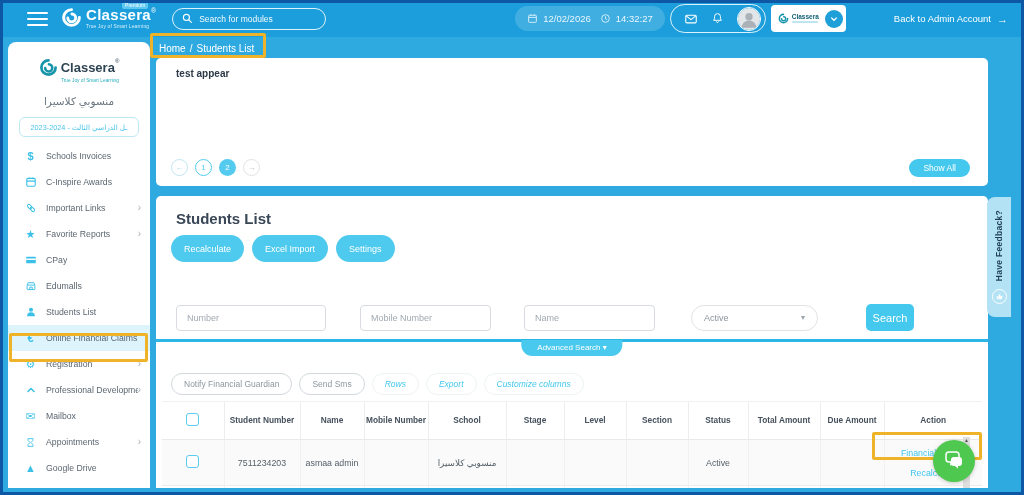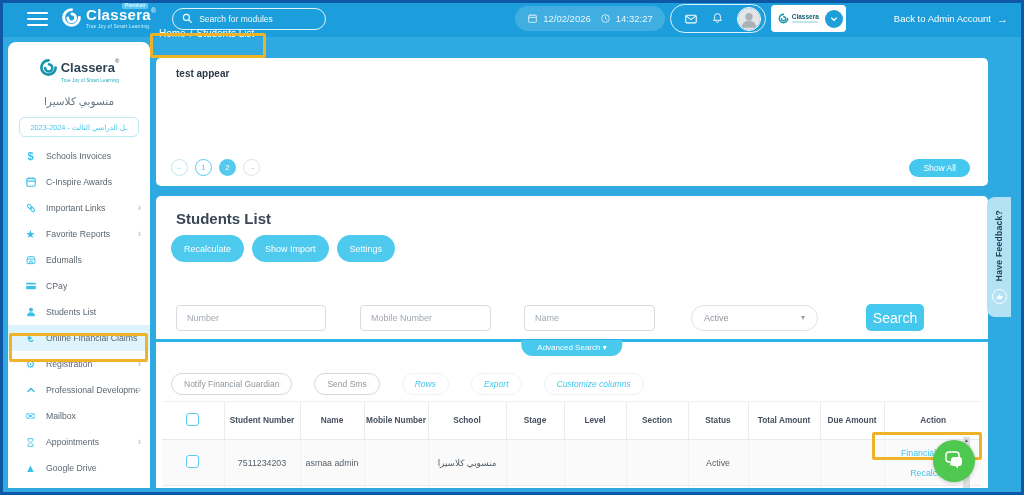--- a/index.html
+++ b/index.html
@@ -32,21 +32,21 @@
   .acct-logo { display:flex; align-items:center; gap:3px; }
   .acct-logo .sw { width:11px; height:11px; color:#1795ab; }
   .acct-stack { display:flex; flex-direction:column; line-height:1; }
   .acct-name { font-size:6.5px; font-weight:bold; color:#0f5e70; }
   .acct-bar { margin-top:1px; height:2px; width:26px; background:#bfe5ef; border-radius:1px; }
   .chev-circle { width:18px; height:18px; border-radius:50%; background:#1e9fd8; display:flex; align-items:center; justify-content:center; }
   .back-link { display:flex; align-items:center; gap:6px; color:#fff; font-size:9.5px; background:none; border:none; cursor:pointer;padding-left:43px; }
   .back-arrow { font-size:11px; }
 
   
-  .breadcrumb { position:absolute; left:159px; top:28px; color:#fff; font-size:10px; z-index:5; display:flex; gap:4px; }
+  .breadcrumb { position:absolute; left:159px; top:43px; color:#fff; font-size:10px; z-index:5; display:flex; gap:4px; }
 
   
   .sidebar { position:absolute; left:8px; top:42px; width:142px; height:446px; background:#fff; border-radius:8px 8px 0 0; z-index:4; overflow:hidden; }
   .sb-brand { margin-top:16px; display:flex; justify-content:center; align-items:flex-start; gap:3px; }
   .sb-brand .sw { width:19px; height:19px; color:#1795ab; }
   .sb-bn { font-size:13px; font-weight:bold; color:#2e4453; line-height:1; }
   .sb-reg { font-size:6px; vertical-align:top; color:#2e4453; }
   .sb-tag { text-align:center; font-size:4.8px; color:#27aebf; margin-top:2px; }
   .sb-org { margin-top:12px; text-align:center; font-size:10.5px; color:#6a7680; }
   .sb-sem { margin:10px auto 0; width:120px; height:20px; border:1px solid #bfe8f5; border-radius:6px; color:#4cc4e8; font-size:7.3px; display:flex; align-items:center; justify-content:center; cursor:pointer; white-space:nowrap; overflow:hidden; }
@@ -74,25 +74,25 @@
   .sl-btns { margin:8px 0 0 15px; display:flex; gap:8px; }
   .sl-btn { height:27px; border-radius:15px; background:#4ecaee; color:#fff; font-size:9px; padding:0 13px; display:flex; align-items:center; border:none; cursor:pointer; }
   .filters { margin:42px 0 0 20px; display:flex; align-items:center;gap:20px; }
   .f-input { height:26px; border:1px solid #d8dce0; border-radius:4px; font-size:9px; padding:0 10px; color:#5a646e; outline:none; }
   .f-input::placeholder { color:#a0a9b1; }
   .f-num { width:150px; margin-right:14px; }
   .f-mob { width:131px; margin-right:13px; }
   .f-name { width:131px; margin-right:16px; }
   .f-select { width:127px; height:26px; border:1px solid #dfe3e6; border-radius:13px; font-size:9px; color:#8b949d; display:flex; align-items:center; justify-content:space-between; padding:0 12px; margin-right:28px; cursor:pointer; }
   .f-caret { color:#9aa3ab; font-size:8px; }
-  .f-search { width:58px; height:27px; background:#45c8ee; border:none; border-radius:5px; color:#fff; font-size:14px; cursor:pointer; }
+  .f-search { width:48px; height:27px; background:#45c8ee; border:none; border-radius:5px; color:#fff; font-size:11px; cursor:pointer; }
   .divider-wrap { position:relative; margin-top:8px; height:18px; }
   .divider { height:3px; background:#2cb6e8; }
   .adv { position:absolute; left:50%; transform:translateX(-50%); top:1px; background:#49c9ed; color:#fff; font-size:8px; padding:3px 16px 4px; border:none; border-radius:0 0 11px 11px; cursor:pointer; }
-  .toolbar { margin:16px 0 1px 15px; display:flex; gap:22px; }
+  .toolbar { margin:16px 0 1px 15px; display:flex; gap:7px; }
   .tb-pill { height:22px; border-radius:12px; font-size:8.5px; padding:0 12px; display:flex; align-items:center; background:#fff; cursor:pointer; }
   .tb-gray { border:1px solid #d3d8dc; color:#8e979f; }
   .tb-cyan { border:1px solid #eef3f6; color:#45c8ee;font-style:italic; }
 
   table.tbl { margin:6px 0 0 6px; width:820px; border-collapse:collapse; table-layout:fixed; }
   .tbl th { height:38px; font-size:8.3px; font-weight:bold; color:#45505c; text-align:center; background:#fff; line-height:1.3;
             border-top:1px solid #f1f1f1; border-bottom:1px solid #e9e9e9; border-left:1px solid #ededed; }
   .tbl th:first-child { border-left:none; }
   .tbl td { height:46px; font-size:8.8px; color:#545f69; text-align:center; background:#fafafa;
             border-left:1px solid #f1f1f1; border-bottom:1px solid #ececec; }
@@ -261,36 +261,36 @@
         <span class="s-lbl">Important Links</span>
         <span class="s-chev">›</span>
       </div>
       <div class="s-item">
         <span class="s-ic">★</span>
         <span class="s-lbl">Favorite Reports</span>
         <span class="s-chev">›</span>
       </div>
       <div class="s-item">
         <span class="s-ic">
+            <svg width="12" height="12" viewBox="0 0 20 20">
+              <rect x="2" y="4.5" width="16" height="11" rx="1.5" fill="#3bc0e8"></rect>
+              <rect x="2" y="7.5" width="16" height="2.5" fill="#fff"></rect>
+            </svg>
+          </span>
+        <span class="s-lbl">CPay</span>
+      </div>
+      <div class="s-item">
+        <span class="s-ic">
             <svg width="12" height="12" viewBox="0 0 20 20" fill="none" stroke="#3bc0e8" stroke-width="1.6">
               <path d="M3.5 8.5l1.8-4h9.4l1.8 4"></path>
               <rect x="3.5" y="8.5" width="13" height="7.5" rx="1"></rect>
               <path d="M8 16v-4h4v4"></path>
             </svg>
           </span>
         <span class="s-lbl">Edumalls</span>
-      </div>
-      <div class="s-item">
-        <span class="s-ic">
-            <svg width="12" height="12" viewBox="0 0 20 20">
-              <rect x="2" y="4.5" width="16" height="11" rx="1.5" fill="#3bc0e8"></rect>
-              <rect x="2" y="7.5" width="16" height="2.5" fill="#fff"></rect>
-            </svg>
-          </span>
-        <span class="s-lbl">CPay</span>
       </div>
       <div class="s-item">
         <span class="s-ic">
             <svg width="12" height="12" viewBox="0 0 20 20">
               <circle cx="10" cy="6.2" r="3.4" fill="#3bc0e8"></circle>
               <path d="M3.5 17a6.5 6.5 0 0 1 13 0z" fill="#3bc0e8"></path>
             </svg>
           </span>
         <span class="s-lbl">Students List</span>
       </div>
@@ -340,21 +340,21 @@
       <button class="pg p2">2</button>
       <button class="pg next">→</button>
     </div>
     <button class="show-all">Show All</button>
   </section>
 
   <section class="content-card">
     <h1 class="sl-title">Students List</h1>
     <div class="sl-btns">
       <button class="sl-btn">Recalculate</button>
-      <button class="sl-btn">Show Import</button>
+      <button class="sl-btn">Excel Import</button>
       <button class="sl-btn">Settings</button>
     </div>
 
     <div class="filters">
       <input class="f-input f-num" placeholder="Number" style="">
       <input class="f-input f-mob" placeholder="Mobile Number" style="">
       <input class="f-input f-name" placeholder="Name" style="">
       <div class="f-select">
         <span>Active</span>
         <span class="f-caret">▾</span>

